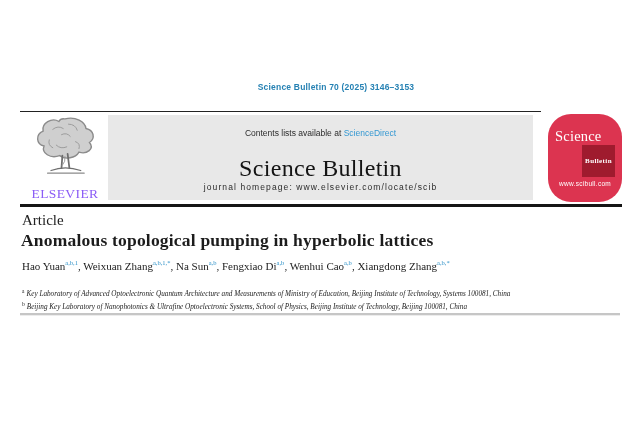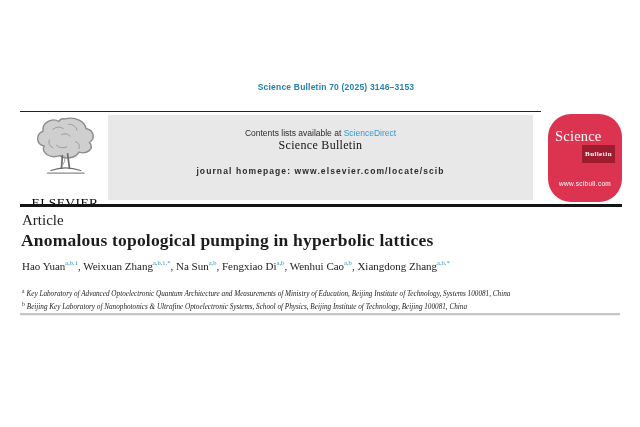--- a/index.html
+++ b/index.html
@@ -17,57 +17,57 @@
 
   
   .toprule   { position:absolute; left:20px; top:111px; width:521px; height:1px; background:#222; }
   .thickrule { position:absolute; left:20px; top:204px; width:602px; height:3px; background:#151515; }
   .bottomrule{ position:absolute; left:20px; top:313px; width:600px; height:2px; background:#c6c6c6; border-bottom:1px solid #ececec; }
 
   
   .logo { position:absolute; left:24px; top:115px; width:82px; height:87px; text-align:center; }
   .logo svg { display:block; margin:0 auto; }
   .logo-text {
-    font-family:"Liberation Serif", serif; font-size:13.5px; color:#000000;
-    letter-spacing:0.4px; margin-top:18px; font-weight:500;
+    font-family:"Liberation Serif", serif; font-size:13.5px; color:#8b5cf6;
+    letter-spacing:0.4px; margin-top:9px; font-weight:500;
   }
 
   
   .masthead {
     position:absolute; left:108px; top:115px; width:425px; height:85px;
     background:#e8e8e8; text-align:center;
   }
   .contents-line {
     padding-top:13px; font-family:"Liberation Sans", sans-serif;
     font-size:8.5px; color:#2b2b2b;
   }
   .sd-link { color:#3498d2; text-decoration:none; cursor:pointer; }
   .journal-title {
-    margin-top:0; font-family:"Liberation Serif", serif;
-    font-size:12px; color:#141414; letter-spacing:0.3px;
+    margin-top:17px; font-family:"Liberation Serif", serif;
+    font-size:24px; color:#141414; letter-spacing:0.3px;
   }
   .homepage-line {
-    margin-top:13px; font-family:"Liberation Sans", sans-serif;
-    font-size:8.5px; color:#2b2b2b; letter-spacing:1.1px; font-weight:700;
+    margin-top:0; font-family:"Liberation Sans", sans-serif;
+    font-size:8.5px; color:#2b2b2b; letter-spacing:1.1px; font-weight:400;
   }
   .homepage-line a { color:#2b2b2b; text-decoration:none; cursor:pointer; }
 
   
   .cover {
     position:absolute; left:548px; top:114px; width:74px; height:88px;
     background:#dc3450; color:#ffffff;border-radius:23px;
   }
   .cover-science {
     position:absolute; left:7px; top:14px;
     font-family:"Liberation Serif", serif; font-size:14.5px; letter-spacing:0.2px;
   }
   .cover-bulletin {
     position:absolute; right:7px; top:31px; background:#9f1b2e;
     font-family:"Liberation Serif", serif; font-size:7px; font-weight:bold;
-    padding:5px 3px; letter-spacing:0.4px;
+    padding:12px 3px; letter-spacing:0.4px;
   }
   .cover-url {
     position:absolute; left:0; top:66px; width:100%; text-align:center;
     font-family:"Liberation Sans", sans-serif; font-size:6.5px; letter-spacing:0.3px;
   }
 
   
   .article-label { position:absolute; left:22px; top:212px; font-size:15px; color:#222; }
   .title {
     position:absolute; left:21px; top:230px; width:580px;

